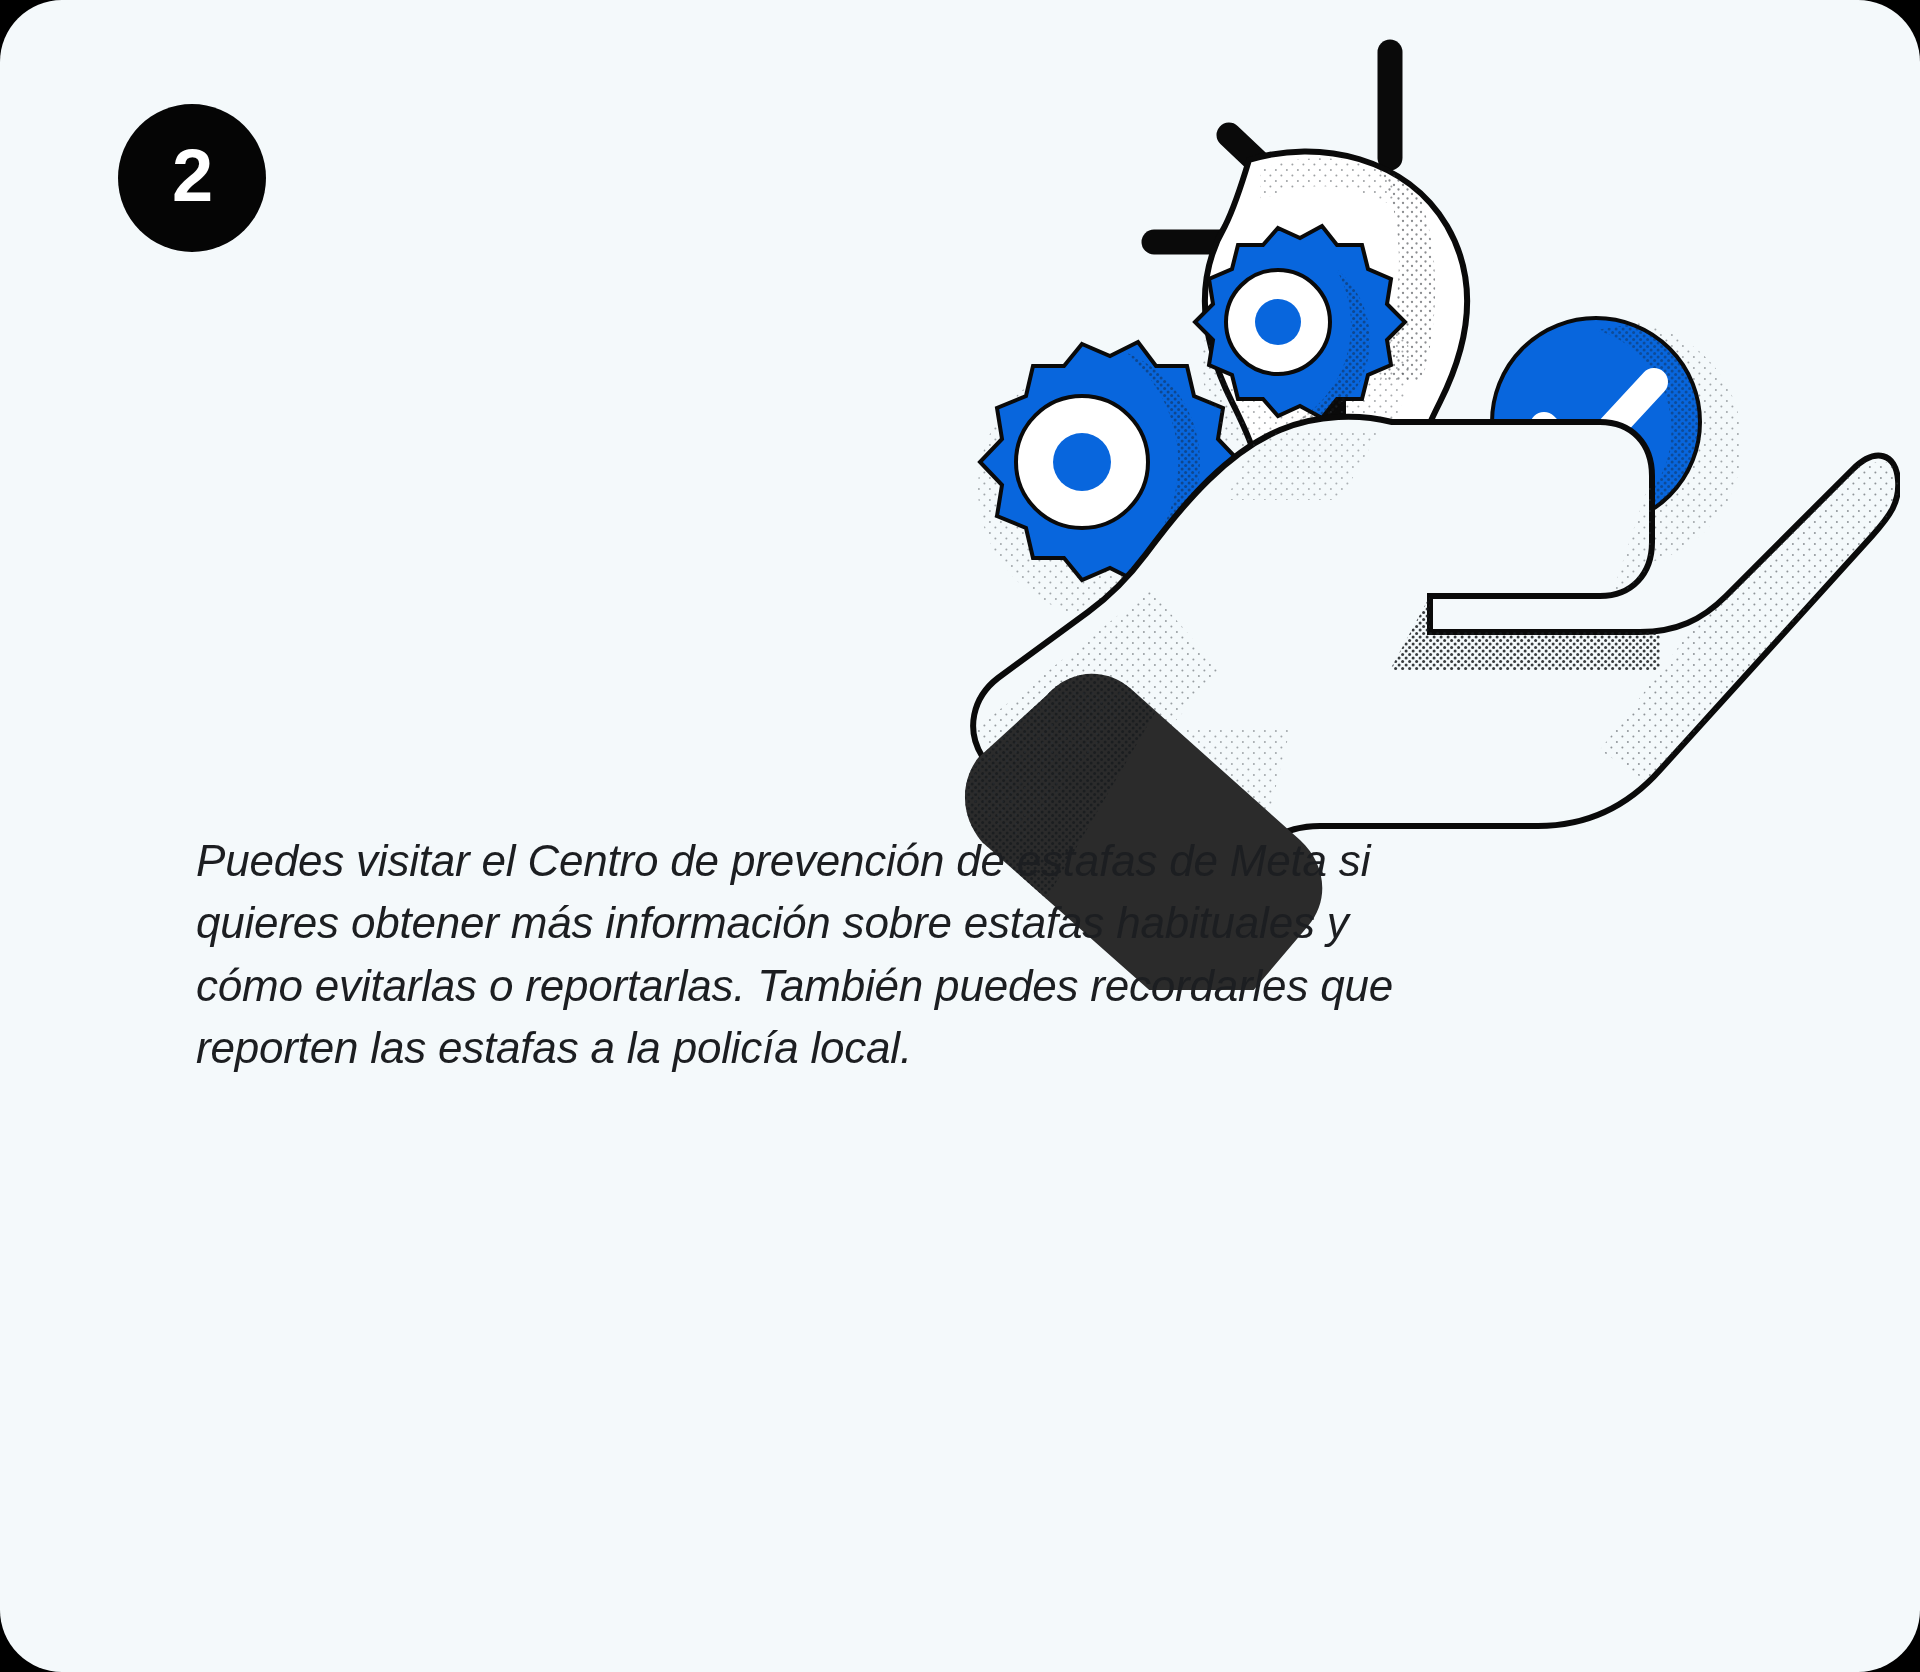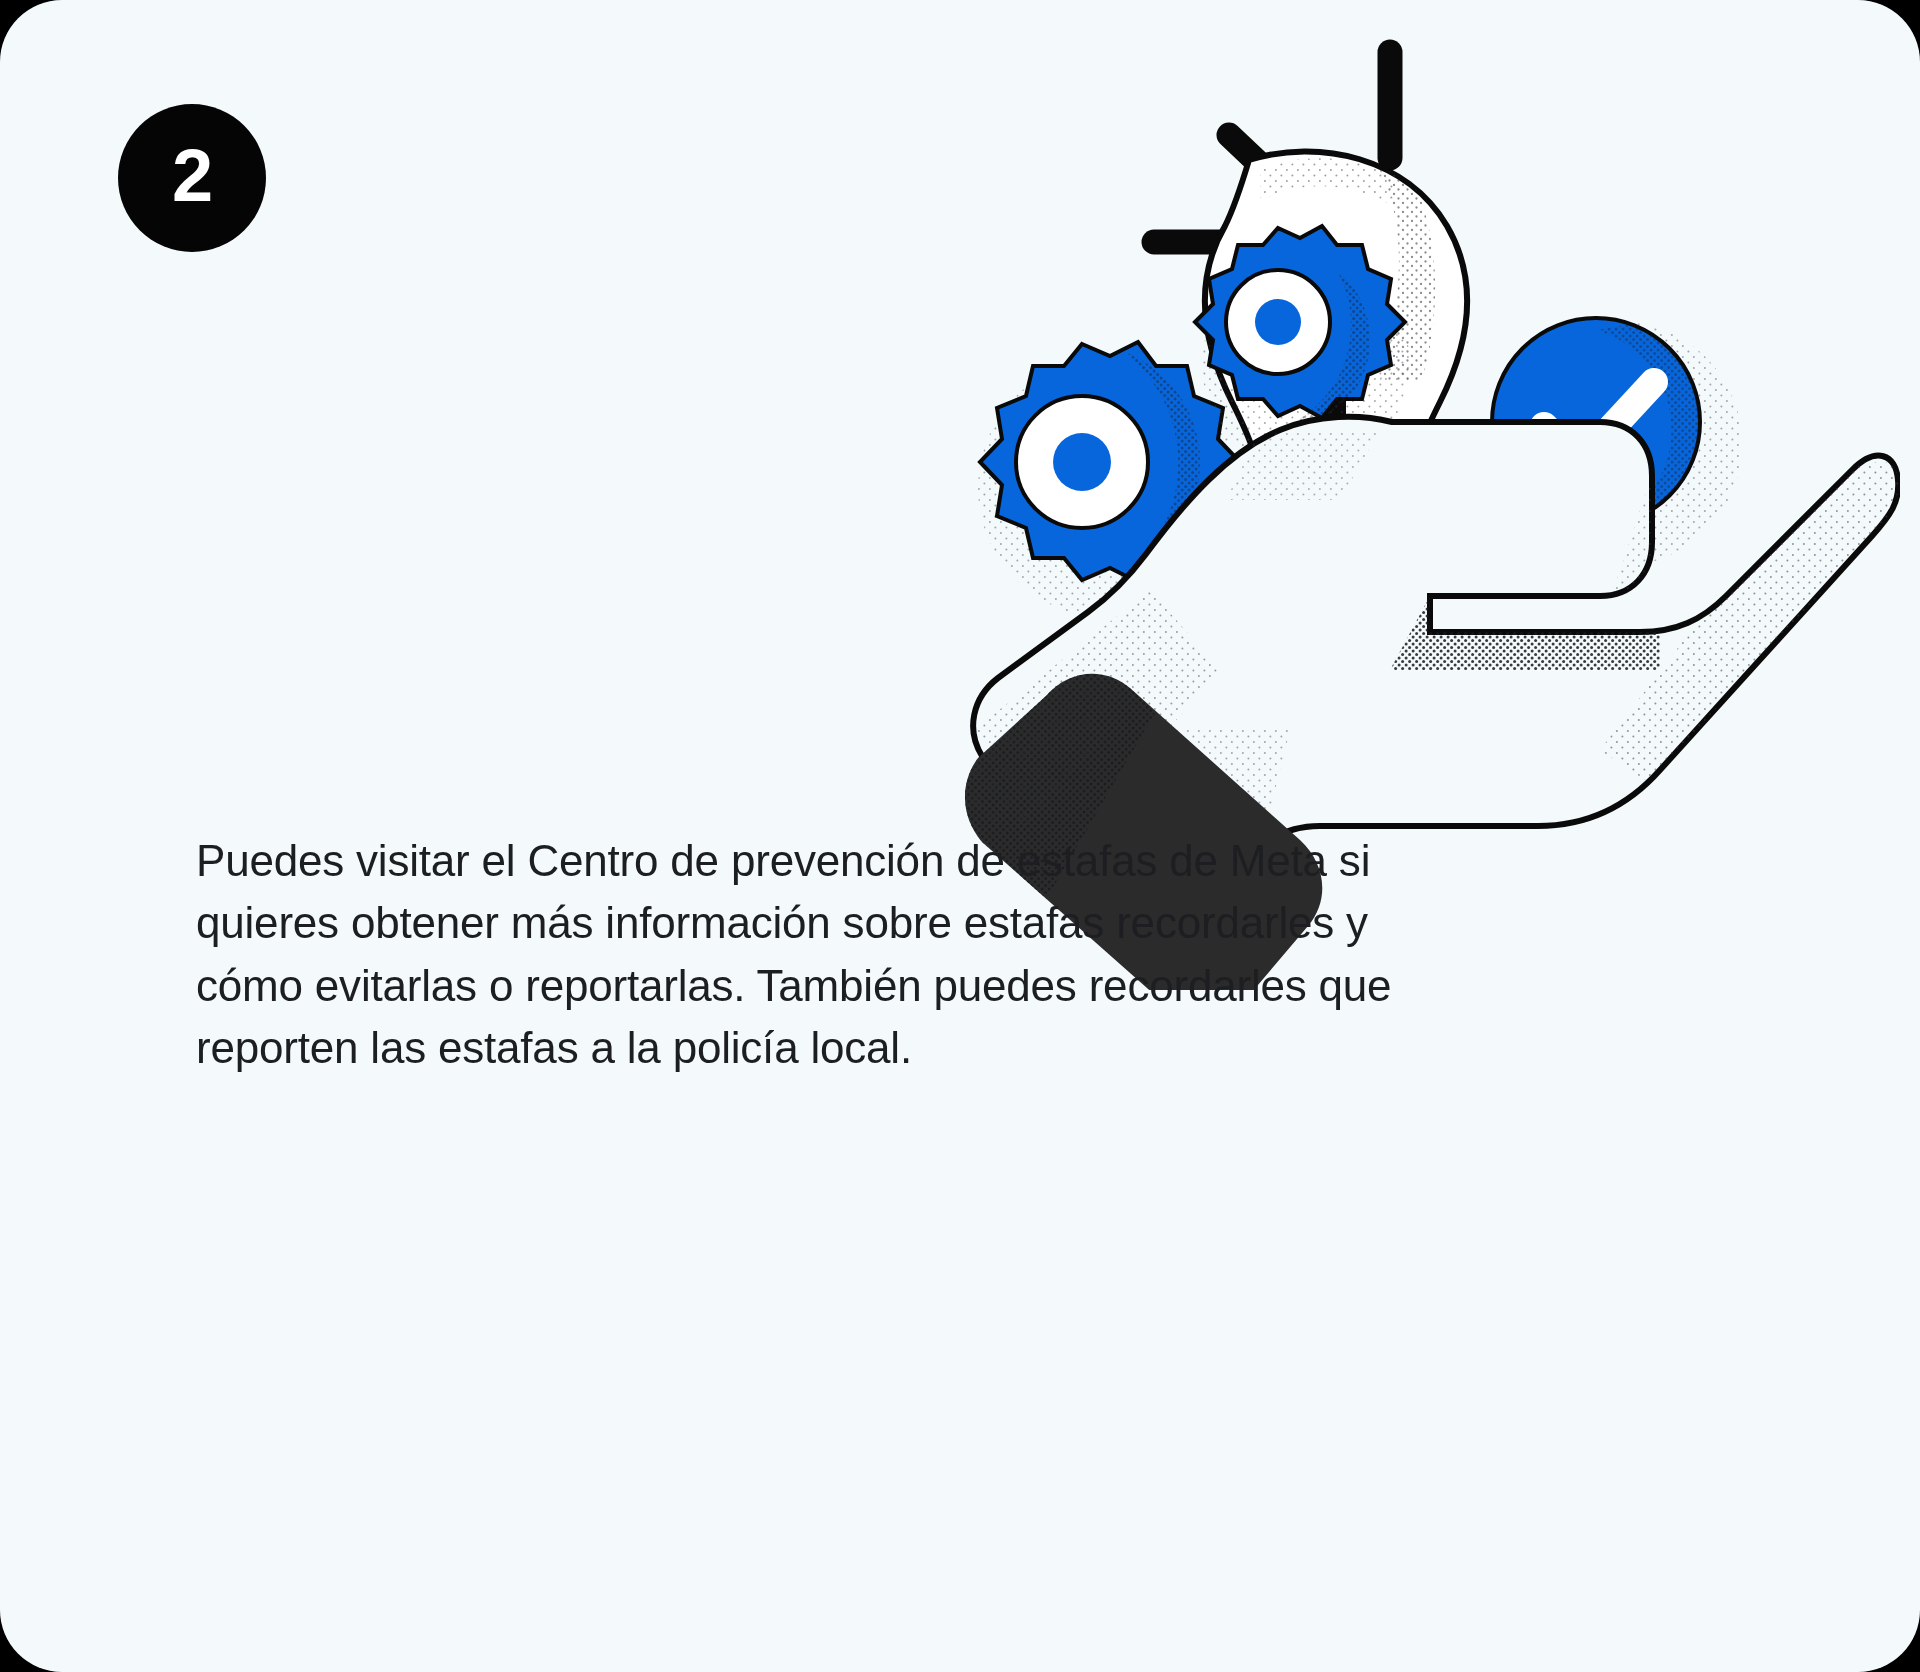--- a/index.html
+++ b/index.html
@@ -78,20 +78,21 @@
 
   #body-copy {
     margin: 62px 0 0 0;
     color: #1C1E21;
     font-family: "Liberation Sans", sans-serif;
     font-weight: 400;
     font-size: 44px;
     line-height: 1.42;
     letter-spacing: -0.2px;
     max-width: 1530px;
+    font-style: italic;
   }
   #body-copy .bd-line { display: block; white-space: nowrap; }
 </style>
 </head>
 <body>
 
 <div id="card">
 
   <div id="step-badge">
     <span class="num">2</span>
@@ -295,19 +296,19 @@
           <path d="M0 640 L 220 640 L 80 880 L -40 800 Z" fill="url(#halftone)" opacity="0.75"></path>
           <path d="M60 660 L 180 660 L 60 810 L -10 760 Z" fill="url(#halftoneLight)" opacity="0.6"></path>
         </g>
       </g>
     </svg>
   </div>
 
   <div id="text-block">
     <p id="body-copy">
       <span class="bd-line">Puedes visitar el Centro de prevención de estafas de Meta si</span>
-      <span class="bd-line">quieres obtener más información sobre estafas recordarles y</span>
+      <span class="bd-line">quieres obtener más información sobre estafas habituales y</span>
       <span class="bd-line">cómo evitarlas o reportarlas. También puedes recordarles que</span>
       <span class="bd-line">reporten las estafas a la policía local.</span>
     </p>
   </div>
 
 </div>
 
 </body></html>

